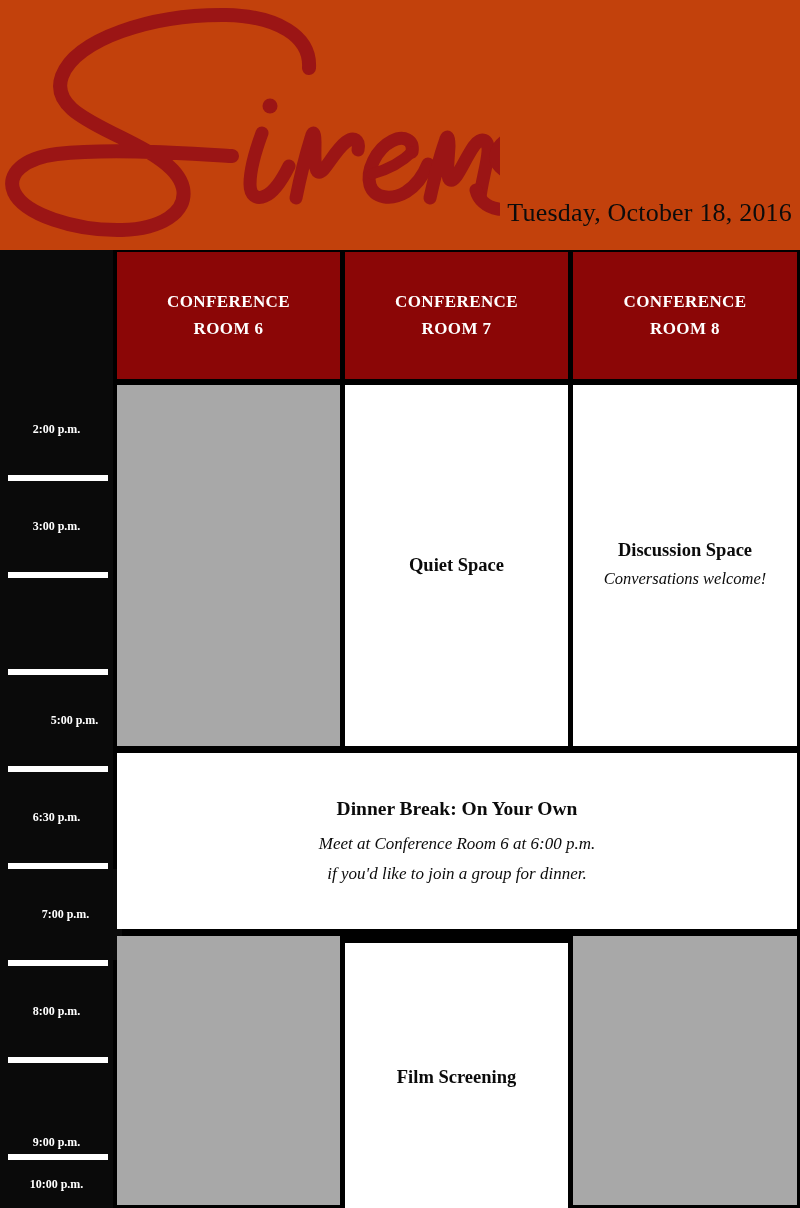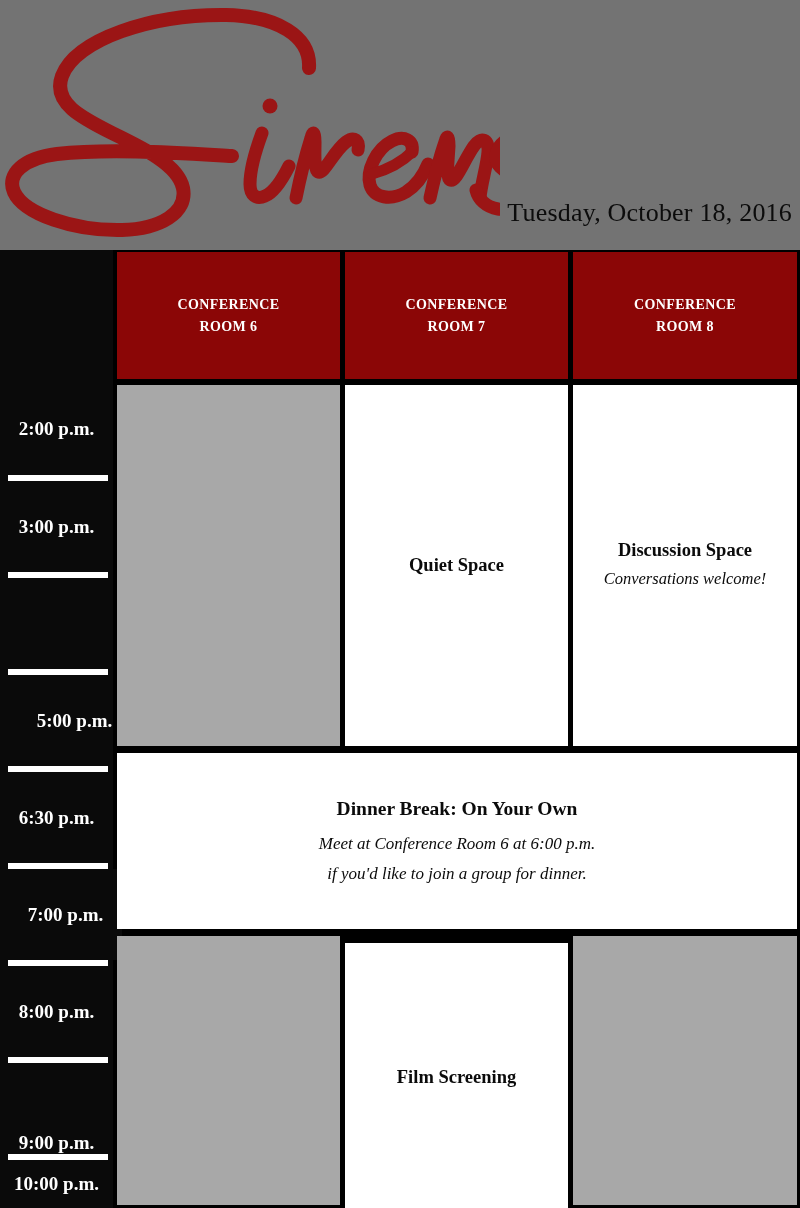--- a/index.html
+++ b/index.html
@@ -17,21 +17,21 @@
     width: 800px;
     height: 1208px;
     background: #ffffff;
   }
 
   
   #header-area {
     position: absolute;
     left: 0; top: 0;
     width: 800px; height: 250px;
-    background: #737373;
+    background: #c2410c;
   }
 
   #logo-wrap {
     position: absolute;
     left: 0px; top: 2px;
     width: 500px; height: 240px;
   }
   #logo-wrap svg { display: block; }
 
   #event-date {
@@ -61,21 +61,21 @@
     width: 113px;
     height: 958px;
     background: #0a0a0a;
   }
   .time-cell {
     position: absolute;
     left: 0;
     width: 113px;
     color: #ffffff;
     font-weight: bold;
-    font-size: 19px;
+    font-size: 12px;
     display: flex;
     align-items: center;
     justify-content: center;
     text-align: center;
     background: #0a0a0a;
   }
   .time-sep {
     position: absolute;
     left: 8px;
     width: 100px;
@@ -84,21 +84,21 @@
   }
 
   
   .room-header {
     position: absolute;
     top: 2px;
     height: 127px;
     background: #8b0606;
     color: #ffffff;
     font-weight: bold;
-    font-size: 14px;
+    font-size: 17px;
     letter-spacing: 0.4px;
     line-height: 1.55;
     display: flex;
     align-items: center;
     justify-content: center;
     text-align: center;
     font-family: "Liberation Serif", "DejaVu Serif", serif;
   }
 
   

